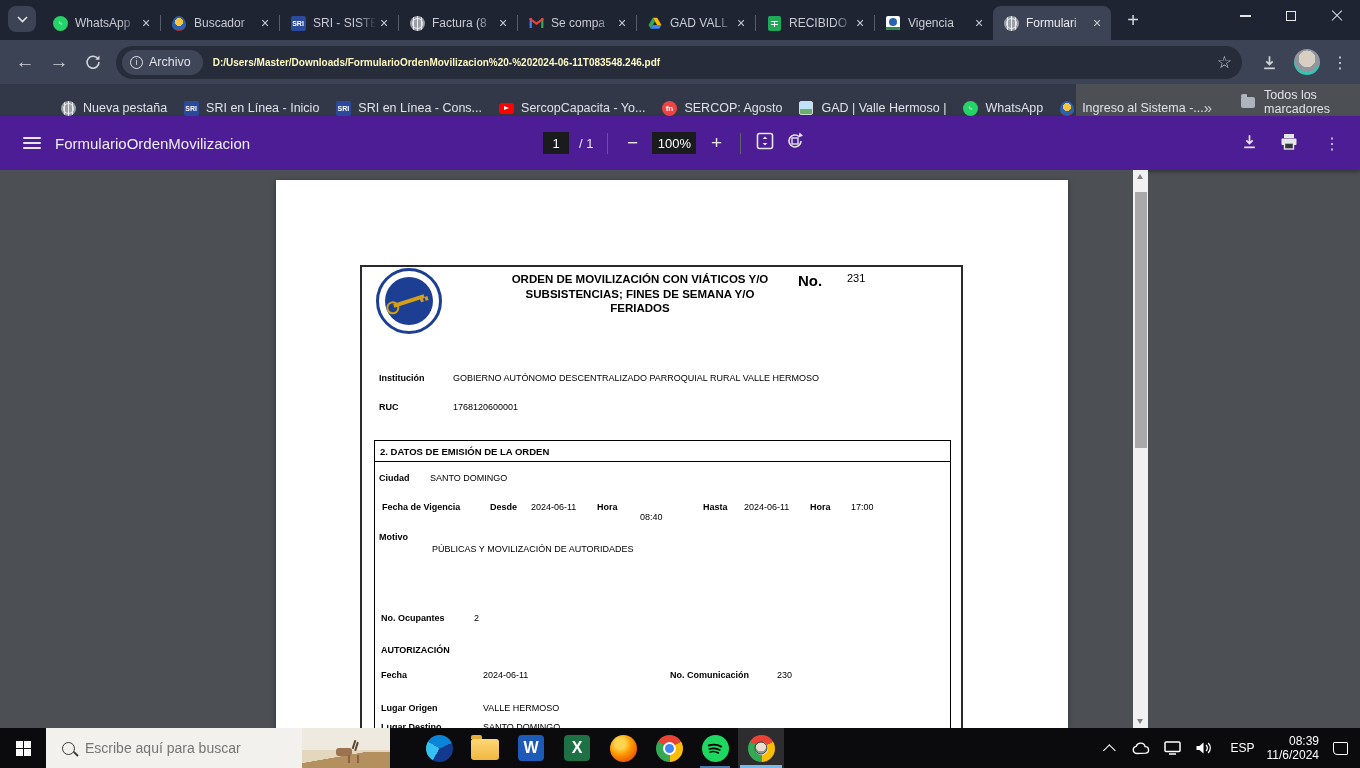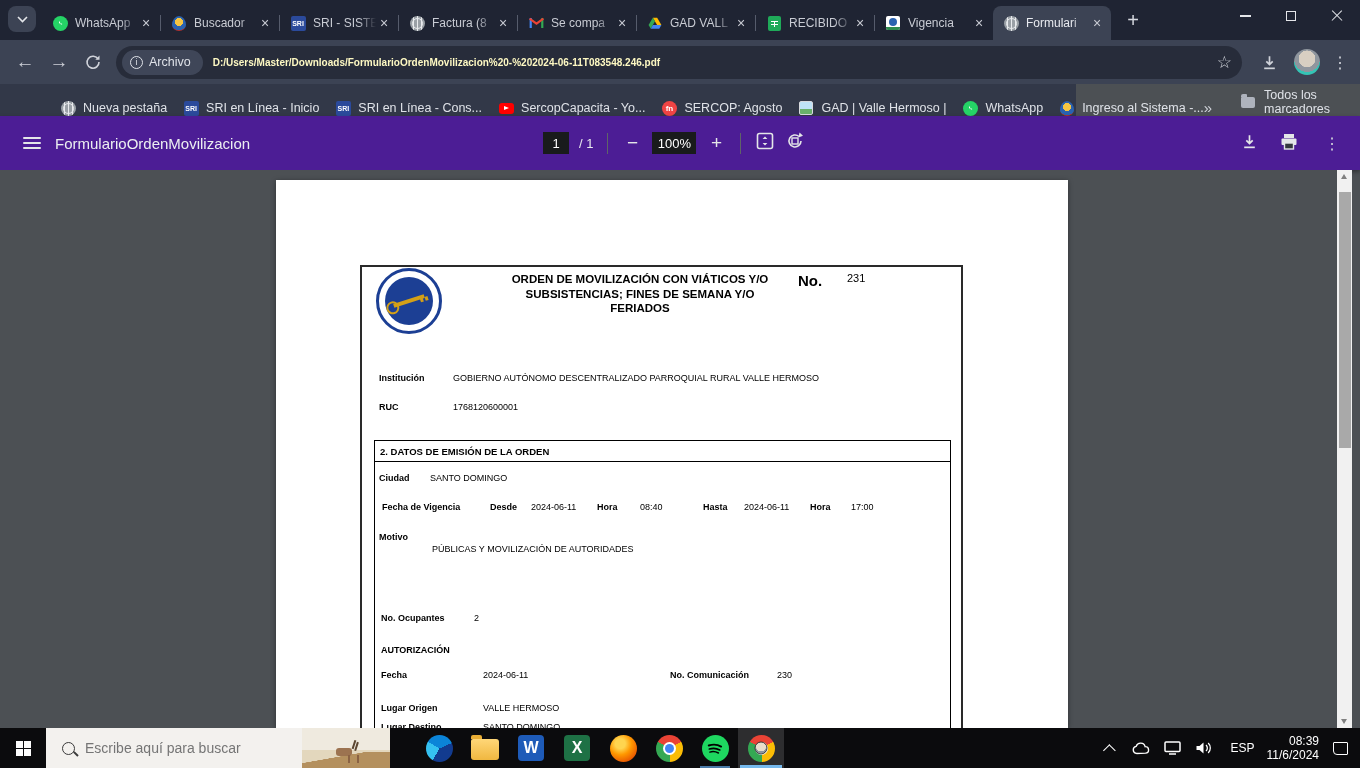--- a/index.html
+++ b/index.html
@@ -74,21 +74,21 @@
   .pdftitle { color:#eceff1; font-size:15px; }
   .pdfcenter { position:absolute; left:543px; top:0; height:54px; display:flex; align-items:center; gap:10px; color:#e8eaed; }
   .pgbox { width:26px; height:22px; background:#191b1c; color:#fff; font-size:13px; display:flex; align-items:center; justify-content:center; }
   .pgtotal { font-size:13px; }
   .vdiv { width:1px; height:21px; background:#5f6368; margin:0 4px; }
   .zbtn { font-size:19px; color:#e4e6e8; width:20px; text-align:center; }
   .zoombox { width:44px; height:22px; background:#191b1c; color:#fff; font-size:13px; display:flex; align-items:center; justify-content:center; }
   .pdfright { position:absolute; right:16px; top:0; height:54px; display:flex; align-items:center; gap:22px; }
 
   
-  .pdfarea { position:absolute; left:0; top:170px; width:1352px; height:558px; background:#4c5054; }
+  .pdfarea { position:absolute; left:0; top:170px; width:1148px; height:558px; background:#4c5054; }
   .page { position:absolute; left:276px; top:10px; width:792px; height:548px; background:#fff; box-shadow:0 1px 5px rgba(0,0,0,.4); overflow:hidden; color:#000; }
   .doc-outer { position:absolute; left:84px; top:85px; width:603px; height:600px; border:2px solid #2a2a2a; }
   .doc-logo { position:absolute; left:100px; top:88px; width:66px; height:66px; border:3px solid #1c3f94; border-radius:50%; background:#fff; }
   .doc-logo .inner { position:absolute; inset:6px; background:#1c3f94; border-radius:50%; }
   .doc-logo .key { position:absolute; left:14px; top:28px; width:32px; height:4px; background:#d4a017; transform:rotate(-18deg); }
   .doc-logo .key::before { content:""; position:absolute; left:-8px; top:-3px; width:9px; height:9px; border:2.5px solid #d4a017; border-radius:50%; }
   .doc-logo .key::after { content:""; position:absolute; right:2px; top:3px; width:3px; height:4px; background:#d4a017; box-shadow:5px 0 0 #d4a017; }
   .doc-title { position:absolute; left:196px; top:92px; width:336px; text-align:center; font-weight:bold; font-size:11.5px; line-height:14.5px; }
   .doc-no-label { position:absolute; left:522px; top:92px; font-weight:bold; font-size:15px; }
   .doc-no-value { position:absolute; left:571px; top:92px; font-size:11px; }
@@ -414,21 +414,21 @@
       <div class="sec s2">
         <div class="sec-h">2. DATOS DE EMISIÓN DE LA ORDEN</div>
       </div>
       <div class="dt b" style="left:103px; top:292px;">Ciudad</div>
       <div class="dt" style="left:154px; top:292px;">SANTO DOMINGO</div>
 
       <div class="dt b" style="left:106px; top:321px;">Fecha de Vigencia</div>
       <div class="dt b" style="left:214px; top:321px;">Desde</div>
       <div class="dt" style="left:255px; top:321px;">2024-06-11</div>
       <div class="dt b" style="left:321px; top:321px;">Hora</div>
-      <div class="dt" style="left:364px; top:321px;">08:40</div>
+      <div class="dt" style="left:364px; top:331px;">08:40</div>
       <div class="dt b" style="left:427px; top:321px;">Hasta</div>
       <div class="dt" style="left:468px; top:321px;">2024-06-11</div>
       <div class="dt b" style="left:534px; top:321px;">Hora</div>
       <div class="dt" style="left:575px; top:321px;">17:00</div>
 
       <div class="dt b" style="left:103px; top:351px;">Motivo</div>
       <div class="dt" style="left:156px; top:363px;">PÚBLICAS Y MOVILIZACIÓN DE AUTORIDADES</div>
 
       <div class="dt b" style="left:105px; top:432px;">No. Ocupantes</div>
       <div class="dt" style="left:198px; top:432px;">2</div>

